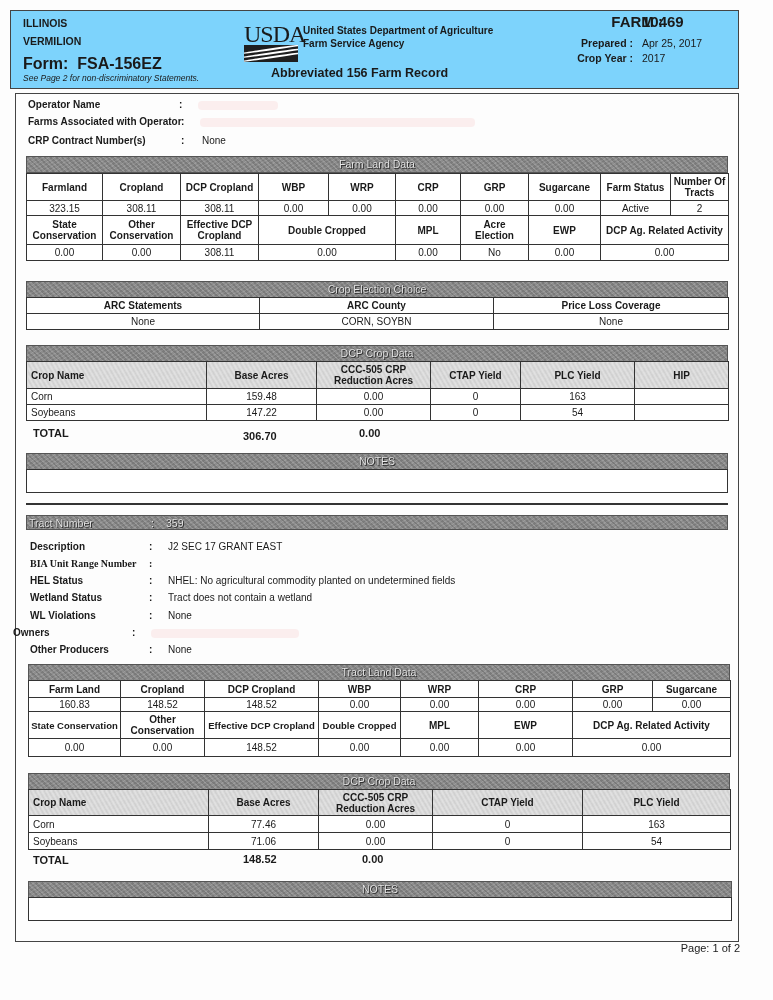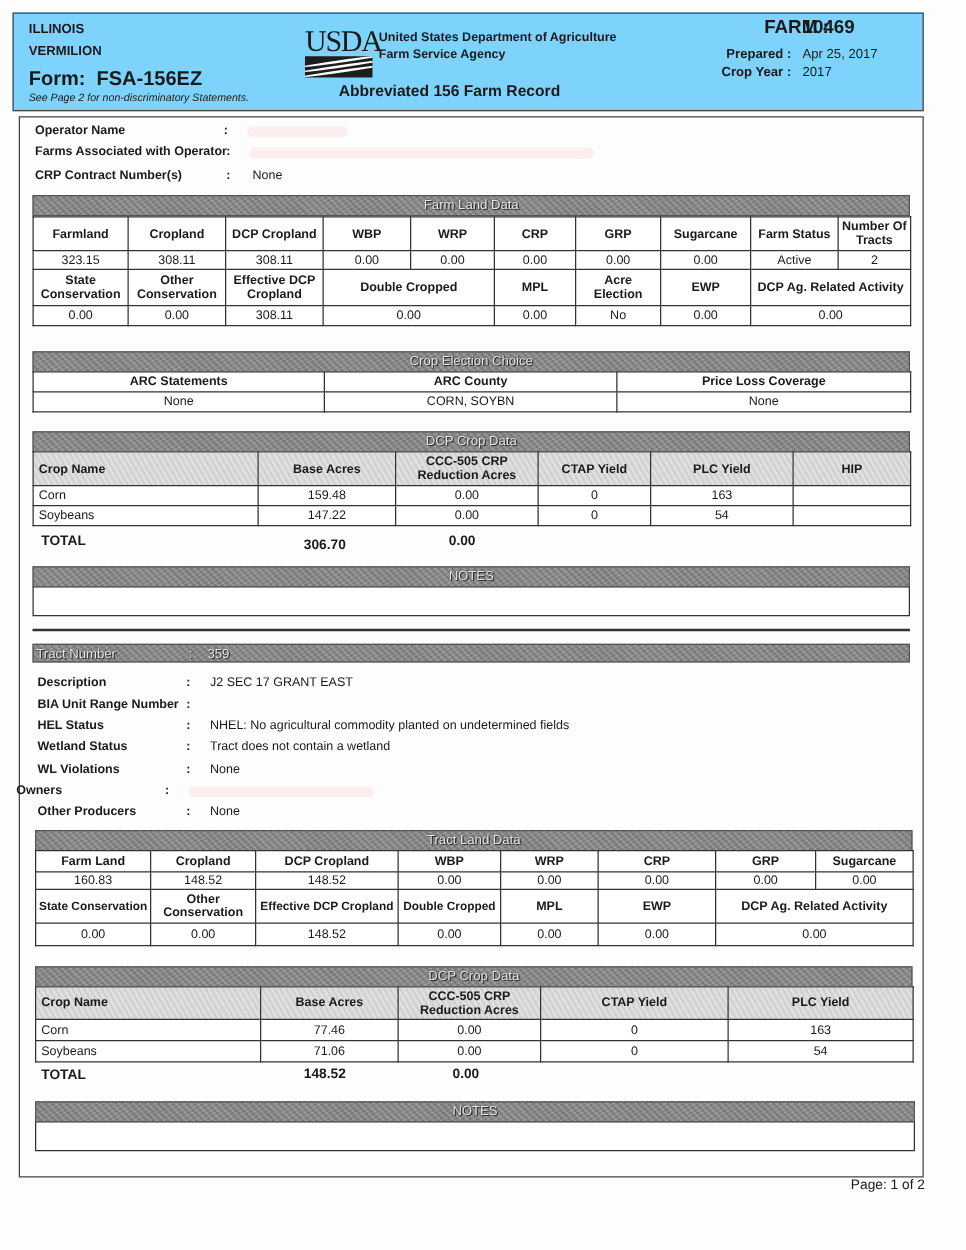--- a/index.html
+++ b/index.html
@@ -235,21 +235,21 @@
   <span>Tract Number</span>
   <span style="position:absolute; left:124px;">:</span>
   <span style="position:absolute; left:139px;">359</span>
 </div>
 
 <div class="kv" style="left:30px; top:541px; width:690px; height:14px;">
   <span class="k">Description</span>
   <span class="c" style="left:119px;">:</span>
   <span class="v" style="left:138px;">J2  SEC 17  GRANT EAST</span>
 </div>
-<div class="kv" style="left:30px; top:558px; width:690px; height:14px;">
+<div class="kv" style="left:30px; top:558px; width:690px; height:14px;font-family:Liberation Serif, serif;">
   <span class="k">BIA Unit Range Number</span>
   <span class="c" style="left:119px;">:</span>
   <span class="v" style="left:138px;"></span>
 </div>
 <div class="kv" style="left:30px; top:575px; width:690px; height:14px;">
   <span class="k">HEL Status</span>
   <span class="c" style="left:119px;">:</span>
   <span class="v" style="left:138px;">NHEL: No agricultural commodity planted on undetermined fields</span>
 </div>
 <div class="kv" style="left:30px; top:592px; width:690px; height:14px;">

